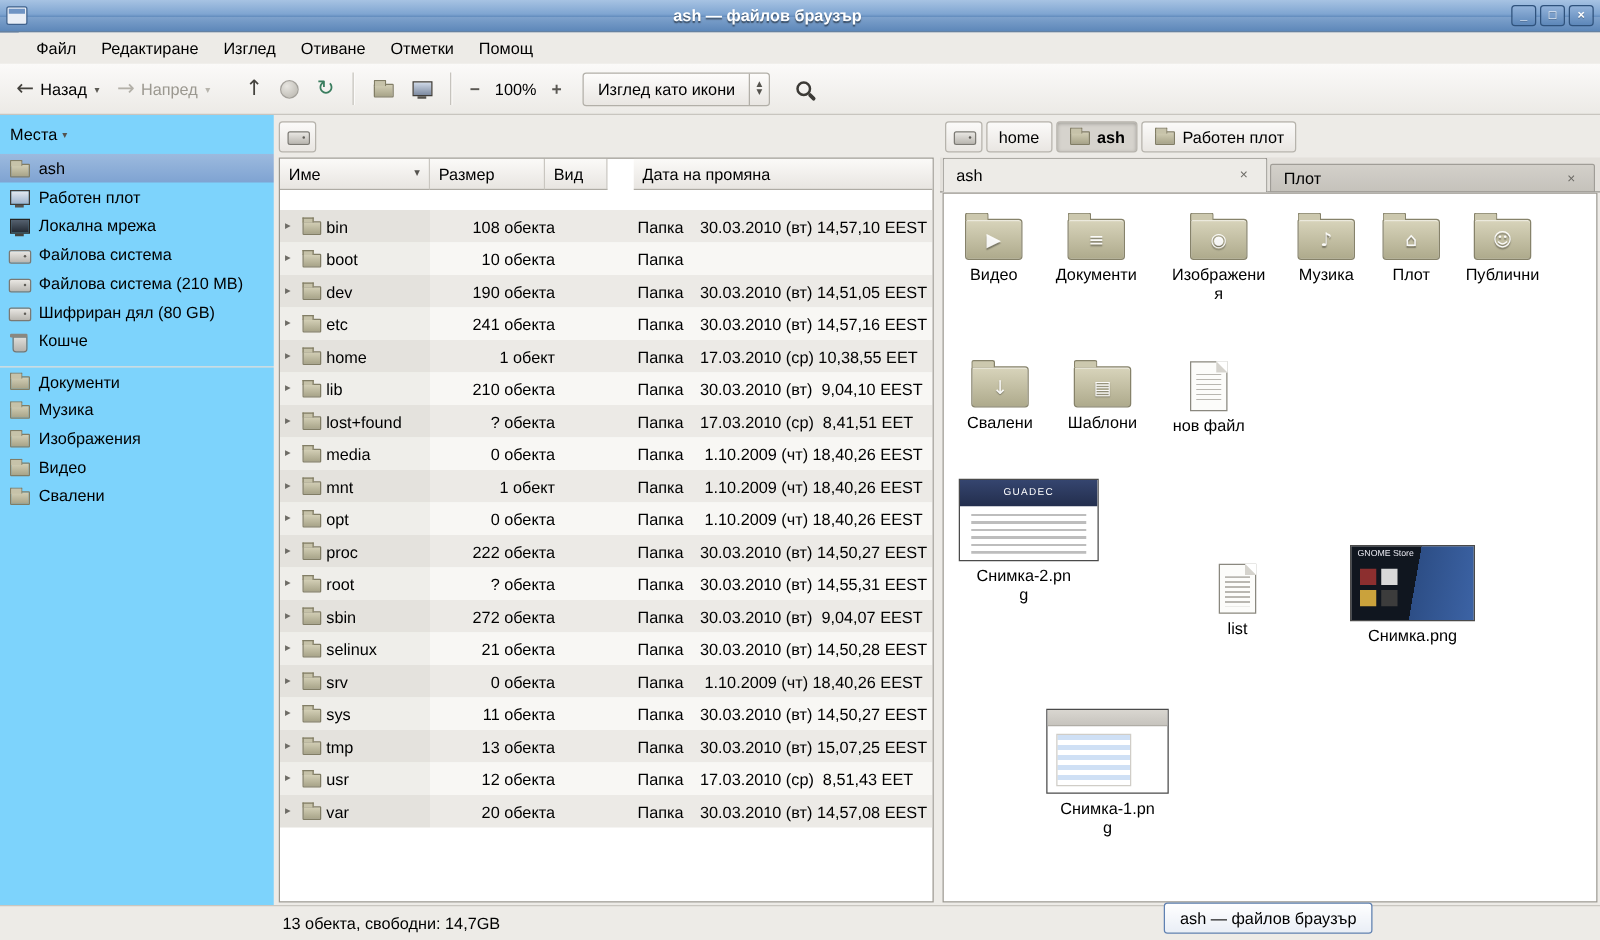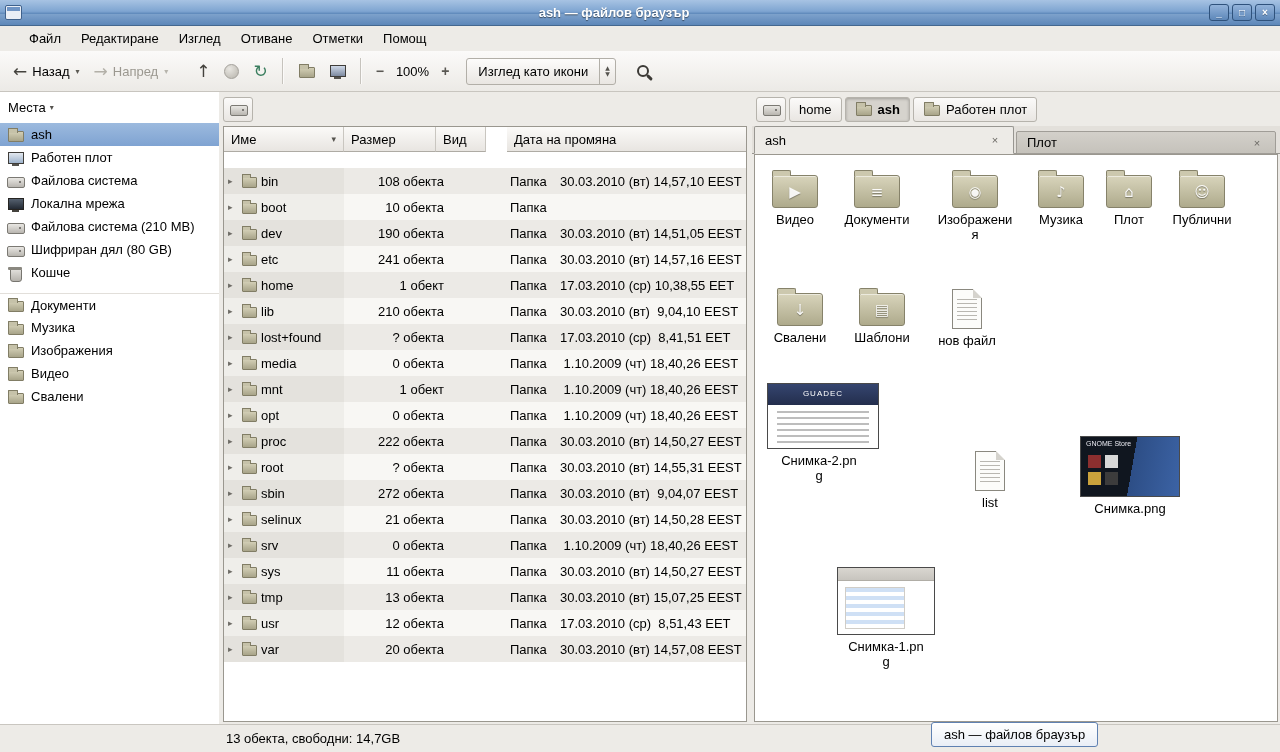--- a/index.html
+++ b/index.html
@@ -63,21 +63,21 @@
     border:1px solid #262421;background:linear-gradient(#55616f,#232a33);}
   .si-network::after{content:"";position:absolute;left:5px;bottom:0;width:7px;height:2px;background:#44423d;}
   .si-desktop::before{content:"";position:absolute;left:1px;top:2px;width:14px;height:10px;border:1px solid #3f3d39;
     background:linear-gradient(#e3e8ef,#9fb4cd);}
   .si-desktop::after{content:"";position:absolute;left:5px;bottom:0;width:7px;height:2px;background:#55534e;}
   .si-trash::before{content:"";position:absolute;left:3px;top:4px;width:10px;height:11px;
     background:linear-gradient(#e0deda,#b5b2ac);border:1px solid #77756f;border-radius:1px 1px 3px 3px;}
   .si-trash::after{content:"";position:absolute;left:1px;top:2px;width:14px;height:3px;background:#8a8880;border-radius:1px;}
 
   
-  .sidebar{position:absolute;top:92px;left:0;width:252px;bottom:23px;background:#ffffff;border-right:1px solid #c9c6c0;
+  .sidebar{position:absolute;top:92px;left:0;width:252px;bottom:23px;background:#7dd3fc;border-right:1px solid #c9c6c0;
     display:flex;flex-direction:column;overflow:hidden;}
   .side-header{height:31px;display:flex;align-items:center;padding:0 8px;gap:4px;flex:none;}
   .hchev{font-size:8px;color:#55534e;font-family:"DejaVu Sans",sans-serif;}
   .side-close{margin-left:auto;color:#6e6c66;font-size:12px;width:18px;height:18px;display:flex;align-items:center;justify-content:center;}
   .side-list{flex:1;overflow:hidden;}
   .side-item{height:23px;display:flex;align-items:center;gap:7px;padding:0 6px 0 7px;white-space:nowrap;}
   .side-item.selected{background:linear-gradient(#9cbade,#7fa3d2);}
   .side-item:nth-child(8){margin-top:9px;border-top:1px solid #e2dfda;}
 
   
@@ -238,26 +238,26 @@
     <div class="side-list">
         <div class="side-item selected">
     <span class="si si-folder"></span>
     <span class="si-label">ash</span>
   </div>
         <div class="side-item">
     <span class="si si-desktop"></span>
     <span class="si-label">Работен плот</span>
   </div>
         <div class="side-item">
+    <span class="si si-network"></span>
+    <span class="si-label">Локална мрежа</span>
+  </div>
+        <div class="side-item">
     <span class="si si-drive"></span>
     <span class="si-label">Файлова система</span>
-  </div>
-        <div class="side-item">
-    <span class="si si-network"></span>
-    <span class="si-label">Локална мрежа</span>
   </div>
         <div class="side-item">
     <span class="si si-drive"></span>
     <span class="si-label">Файлова система (210 MB)</span>
   </div>
         <div class="side-item">
     <span class="si si-drive"></span>
     <span class="si-label">Шифриран дял (80 GB)</span>
   </div>
         <div class="side-item">

